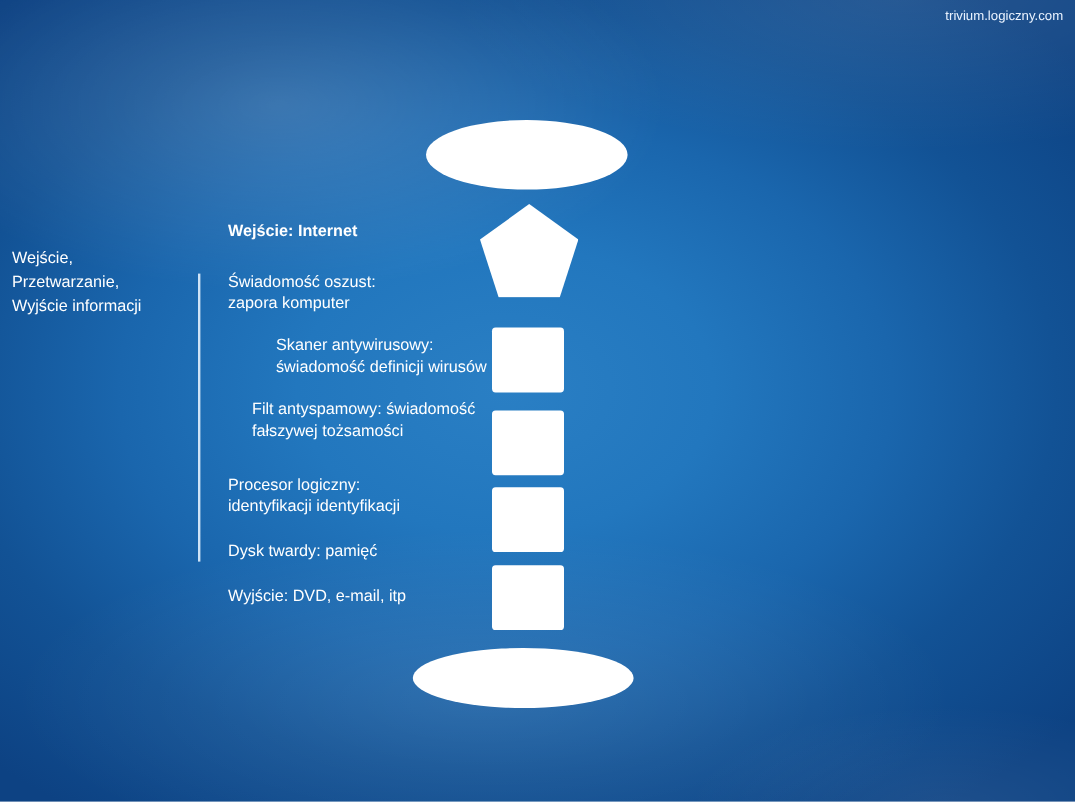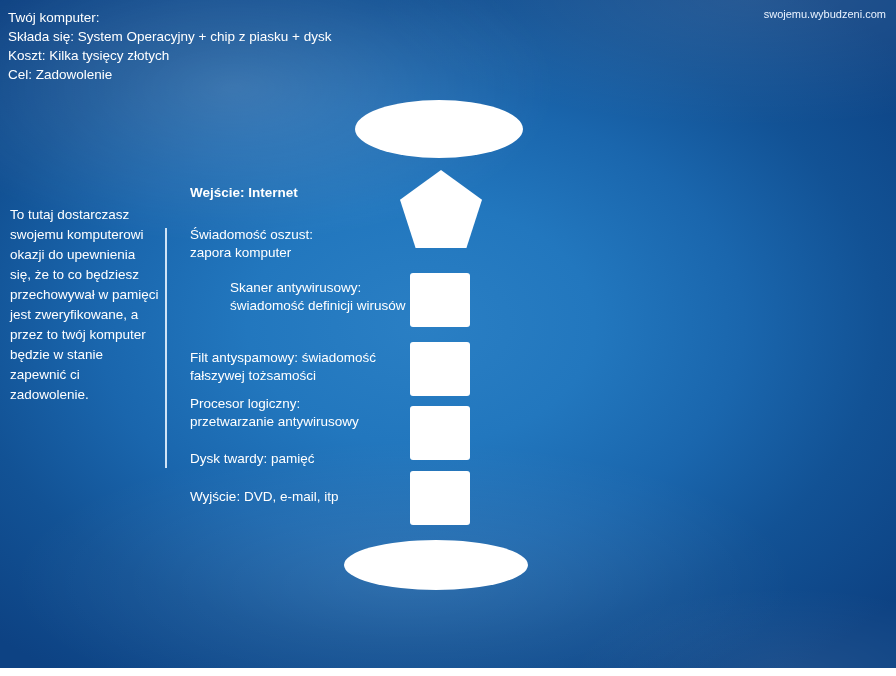--- a/index.html
+++ b/index.html
@@ -93,21 +93,21 @@
     top: 182px;
     width: 215px;
     color: #ffffff;
     font-size: 13.5px;
     line-height: 18px;
   }
   .labels .lbl { position: absolute; left: 0; }
   .l1 { top: 2px; }
   .l2 { top: 44px; }
   .l3 { top: 97px; margin-left: 40px; }
-  .l4 { top: 167px; }
+  .l4 { top: 150px; margin-left: 20px; }
   .l5 { top: 213px; }
   .l6 { top: 268px; }
   .l7 { top: 306px; }
 
   
   .shape { position: absolute; }
   .ellipse-top {
     left: 355px;
     top: 100px;
     width: 168px;
@@ -141,43 +141,41 @@
   .sq1 { top: 273px; }
   .sq2 { top: 342px; }
   .sq3 { top: 406px; }
   .sq4 { top: 471px; }
 </style>
 </head>
 <body>
 
 <div id="stage">
 
-  <div class="layer watermark">swojemu.wybudzeni.com</div>
+  <div class="layer watermark">trivium.logiczny.com</div>
 
-  <div class="layer top-note">Twój komputer:
-Składa się: System Operacyjny + chip z piasku + dysk
-Koszt: Kilka tysięcy złotych
-Cel: Zadowolenie</div>
 
   <div class="layer left-col">
-    <p class="block-b">To tutaj  dostarczasz swojemu komputerowi okazji do upewnienia się, że to co będziesz przechowywał w pamięci jest zweryfikowane, a przez to twój komputer będzie w stanie zapewnić ci zadowolenie.</p>
+    <p class="block-a" style="white-space: pre;">Wejście,
+Przetwarzanie,
+Wyjście informacji</p>
   </div>
 
   <div class="layer vrule"></div>
 
   <div class="layer labels">
     <div class="lbl l1" style="white-space: pre; font-weight: bold;">Wejście: Internet</div>
     <div class="lbl l2" style="white-space: pre;">Świadomość oszust:
 zapora komputer</div>
     <div class="lbl l3" style="white-space: pre;">Skaner antywirusowy:
 świadomość definicji wirusów</div>
     <div class="lbl l4" style="white-space: pre;">Filt antyspamowy: świadomość
 fałszywej tożsamości</div>
     <div class="lbl l5" style="white-space: pre;">Procesor logiczny:
-przetwarzanie antywirusowy</div>
+identyfikacji identyfikacji</div>
     <div class="lbl l6" style="white-space: pre;">Dysk twardy: pamięć</div>
     <div class="lbl l7" style="white-space: pre;">Wyjście: DVD, e-mail, itp</div>
   </div>
 
   <div class="layer shape ellipse-top"></div>
   <div class="layer shape pentagon"></div>
   <div class="layer shape sq sq1"></div>
   <div class="layer shape sq sq2"></div>
   <div class="layer shape sq sq3"></div>
   <div class="layer shape sq sq4"></div>

